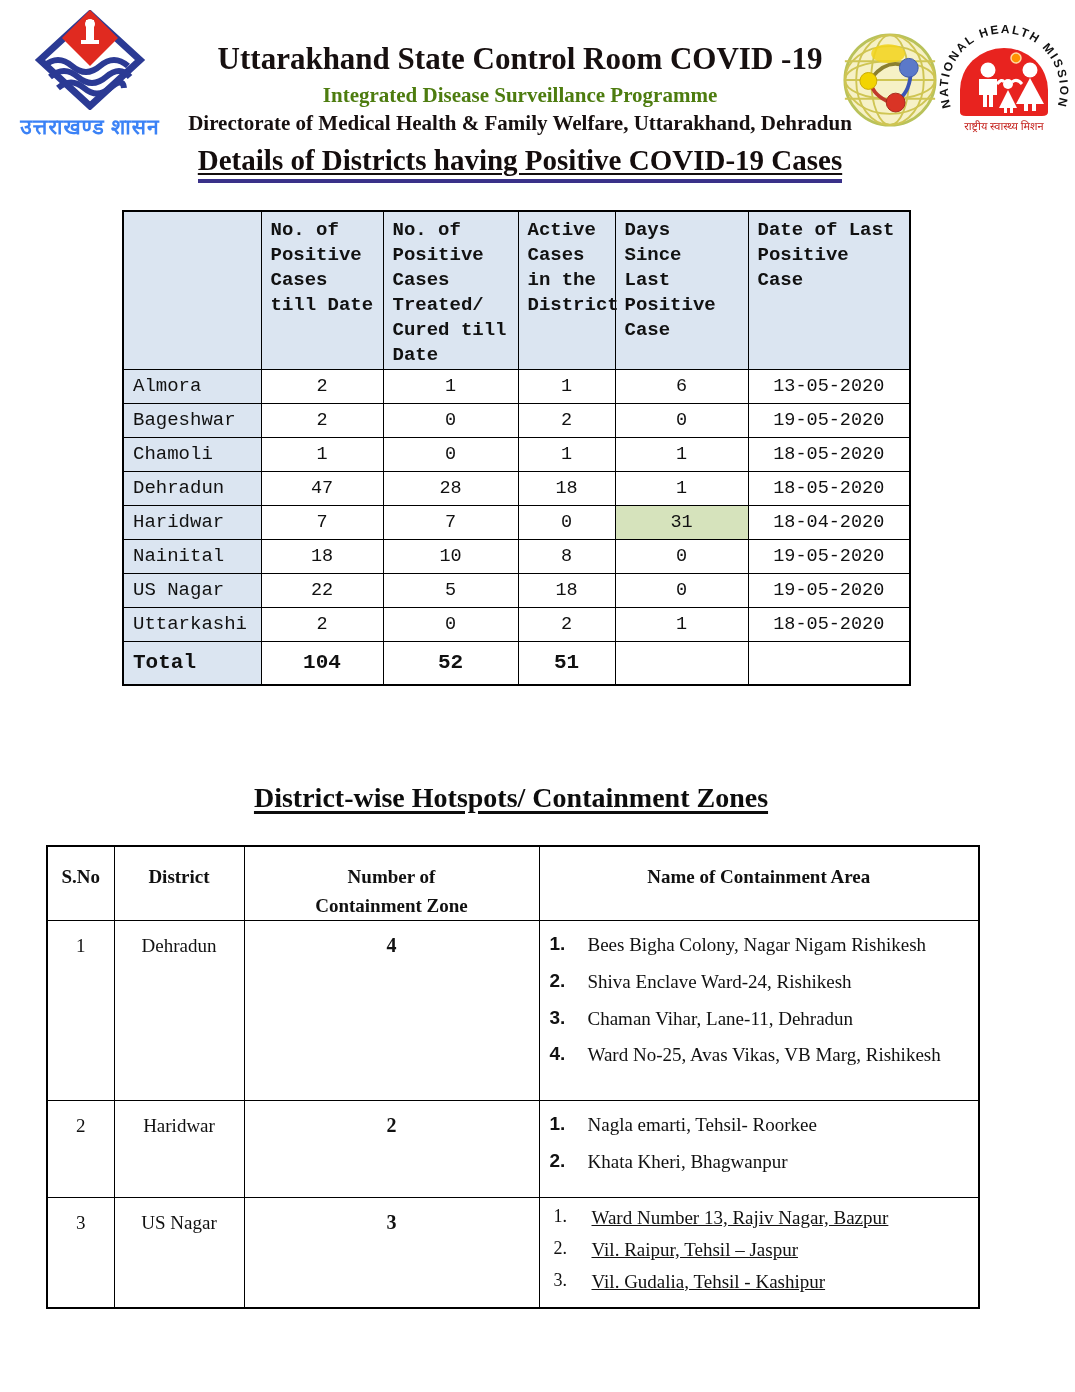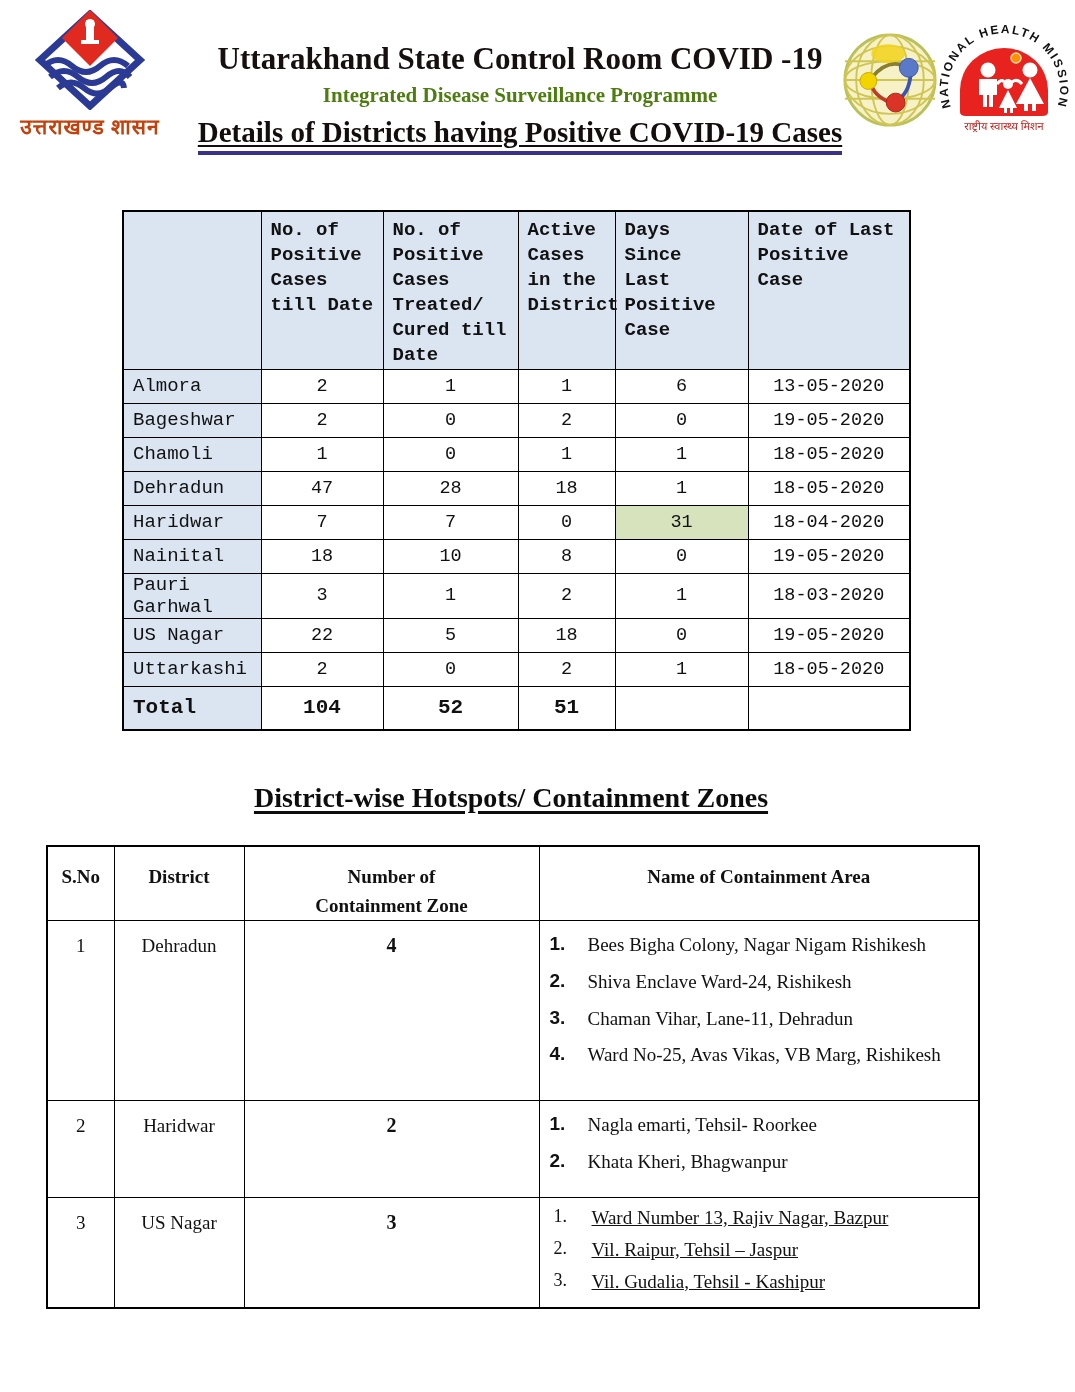--- a/index.html
+++ b/index.html
@@ -6,21 +6,21 @@
   html,body { background:#ffffff; }
   .page {
     position:relative; width:1075px; height:1392px; background:#fff;
     font-family:"Liberation Serif","DejaVu Serif",serif; color:#111;
     overflow:hidden;
   }
 
   
   .gov-logo { position:absolute; left:15px; top:10px; width:150px; text-align:center; }
   .gov-logo svg { display:block; margin:0 auto; }
-  .gov-caption { margin-top:2px; font-size:21px; font-weight:bold; color:#c2410c; letter-spacing:1px; white-space:nowrap; }
+  .gov-caption { margin-top:2px; font-size:21px; font-weight:bold; color:#3b82f6; letter-spacing:1px; white-space:nowrap; }
 
   .head-text { position:absolute; left:160px; top:42px; width:720px; text-align:center; }
   .doc-title { font-size:31px; font-weight:bold; color:#171010; line-height:1.1; white-space:nowrap; }
   .doc-sub1 { margin-top:7px; font-size:21px; font-weight:bold; color:#4d7c0f; }
   .doc-sub2 { margin-top:3px; font-size:21px; font-weight:bold; color:#171010; white-space:nowrap; }
   .heading1-wrap { margin-top:8px; }
   .heading1 {
     display:inline-block; font-size:29px; font-weight:bold; color:#140d0d;
     text-decoration:underline; text-decoration-thickness:2px; text-underline-offset:3px;
     border-bottom:4px solid #3a3189; padding-bottom:2px; white-space:nowrap;
@@ -86,20 +86,21 @@
       <path d="M10,56 q14,-12 28,0 t28,0 t28,0" fill="none" stroke="#2b3a94" stroke-width="6"></path>
       <path d="M16,67 q14,-12 28,0 t28,0 t24,0" fill="none" stroke="#2b3a94" stroke-width="6"></path>
       <path d="M24,78 q13,-11 26,0 t26,0 t14,0" fill="none" stroke="#2b3a94" stroke-width="6"></path>
     </svg>
     <div class="gov-caption">उत्तराखण्ड शासन</div>
   </div>
 
   <div class="head-text">
     <div class="doc-title">Uttarakhand State Control Room COVID -19</div>
     <div class="doc-sub1">Integrated Disease Surveillance Programme</div>
+    <div class="doc-sub2">Directorate of Medical Health &amp; Family Welfare, Uttarakhand, Dehradun</div>
     <div class="heading1-wrap">
       <span class="heading1">Details of Districts having Positive COVID-19 Cases</span>
     </div>
   </div>
 
   <div class="idsp-logo">
     <svg width="94" height="94" viewBox="0 0 100 100">
       <circle cx="50" cy="50" r="48" fill="#f6f1c6" stroke="#b9c25a" stroke-width="3"></circle>
       <ellipse cx="50" cy="50" rx="48" ry="20" fill="none" stroke="#cfc553" stroke-width="2"></ellipse>
       <ellipse cx="50" cy="50" rx="48" ry="36" fill="none" stroke="#cfc553" stroke-width="2"></ellipse>
@@ -204,28 +205,20 @@
       </tr>
       <tr class="datarow">
         <td class="dist">Nainital</td>
         <td class="num">18</td>
         <td class="num">10</td>
         <td class="num">8</td>
         <td class="num">0</td>
         <td class="date">19-05-2020</td>
       </tr>
       <tr class="datarow">
-        <td class="dist">Pauri Garhwal</td>
-        <td class="num">3</td>
-        <td class="num">1</td>
-        <td class="num">2</td>
-        <td class="num">1</td>
-        <td class="date">18-03-2020</td>
-      </tr>
-      <tr class="datarow">
         <td class="dist">US Nagar</td>
         <td class="num">22</td>
         <td class="num">5</td>
         <td class="num">18</td>
         <td class="num">0</td>
         <td class="date">19-05-2020</td>
       </tr>
       <tr class="datarow">
         <td class="dist">Uttarkashi</td>
         <td class="num">2</td>

